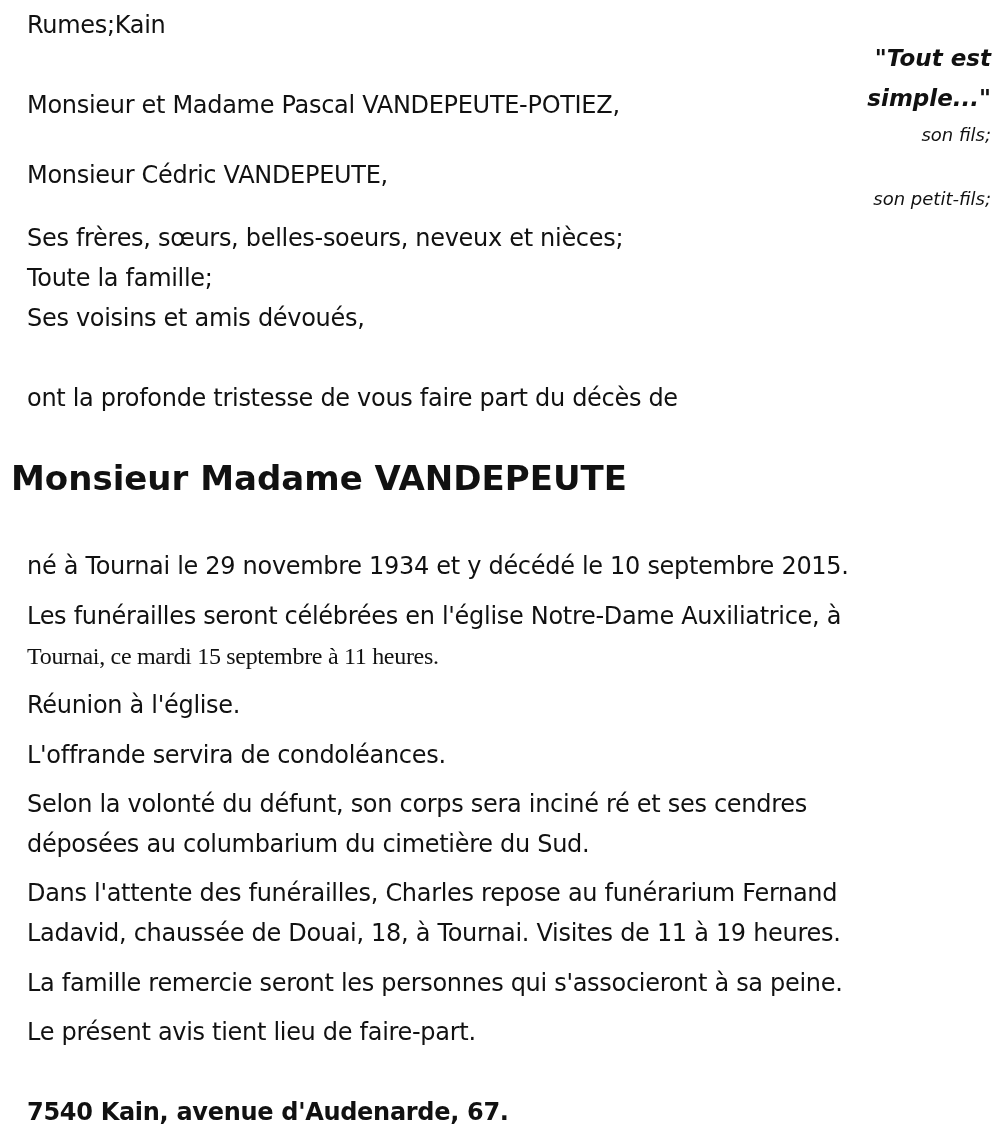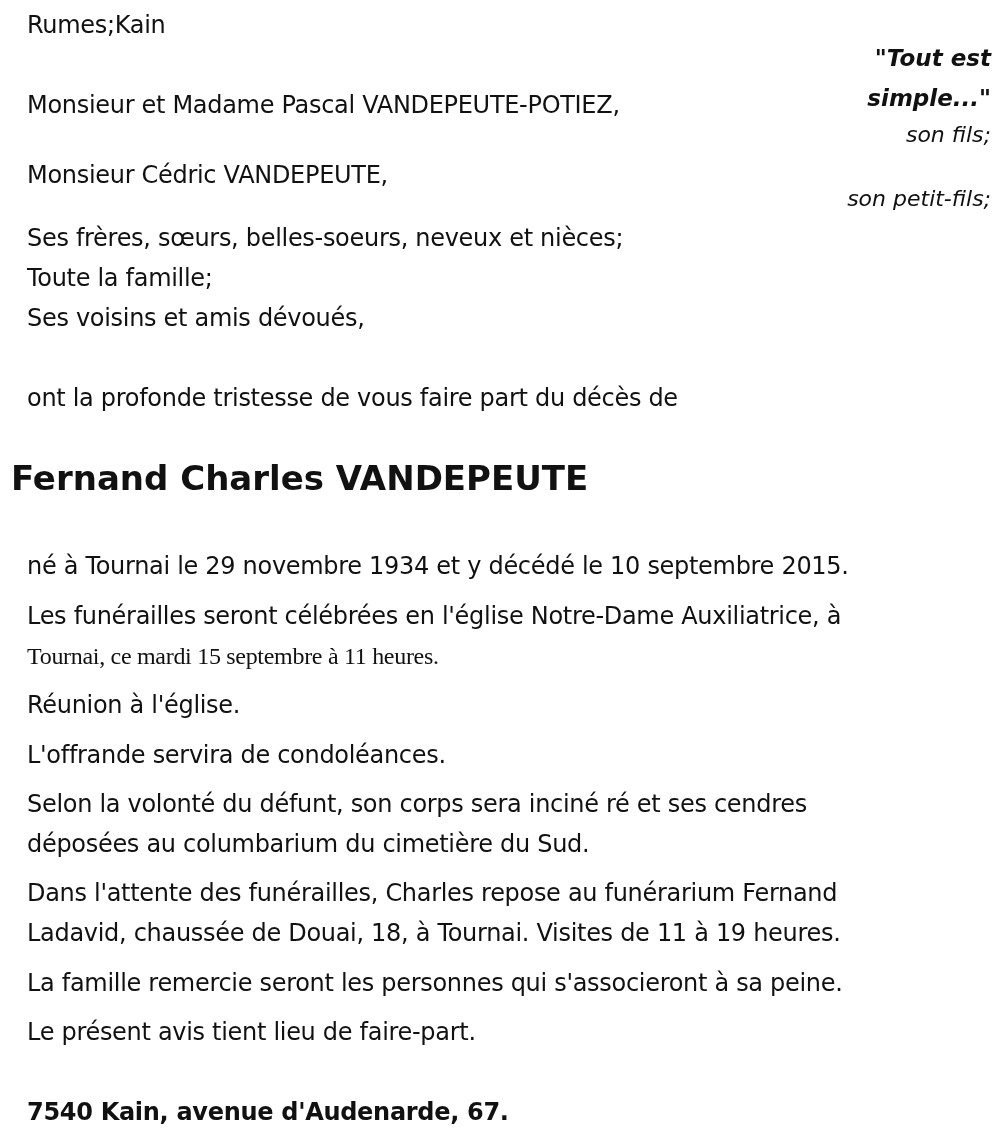--- a/index.html
+++ b/index.html
@@ -30,21 +30,21 @@
       text-align: right;
       white-space: nowrap;
       font-style: italic;
       line-height: 30px;
     }
     .motto {
       font-weight: bold;
       font-size: 23px;
     }
     .rel {
-      font-size: 22px;
+      font-size: 18px;
     }
     .title {
       position: absolute;
       left: 11px;
       top: 458px;
       font-weight: bold;
       font-size: 34px;
       letter-spacing: 0px;
       white-space: nowrap;
     }
@@ -64,21 +64,21 @@
 
   <div class="line" style="top:160px;">Monsieur Cédric VANDEPEUTE,</div>
   <div class="right rel" style="top:184px;">son petit-fils;</div>
 
   <div class="line" style="top:223px;">Ses frères, sœurs, belles-soeurs, neveux et nièces;</div>
   <div class="line" style="top:263px;text-align:center;">Toute la famille;</div>
   <div class="line" style="top:303px;">Ses voisins et amis dévoués,</div>
 
   <div class="line" style="top:383px;text-align:right;">ont la profonde tristesse de vous faire part du décès de</div>
 
-  <div class="title">Fernand Charles VANDEPEUTE</div>
+  <div class="title">Monsieur Madame VANDEPEUTE</div>
 
   <div class="line" style="top:551px;">né à Tournai le 29 novembre 1934 et y décédé le 10 septembre 2015.</div>
 
   <div class="line" style="top:601px;">Les funérailles seront célébrées en l'église Notre-Dame Auxiliatrice, à</div>
   <div class="line" style="top:641px;font-family:Liberation Serif, serif;">Tournai, ce mardi 15 septembre à 11 heures.</div>
 
   <div class="line" style="top:690px;">Réunion à l'église.</div>
 
   <div class="line" style="top:740px;">L'offrande servira de condoléances.</div>
 

